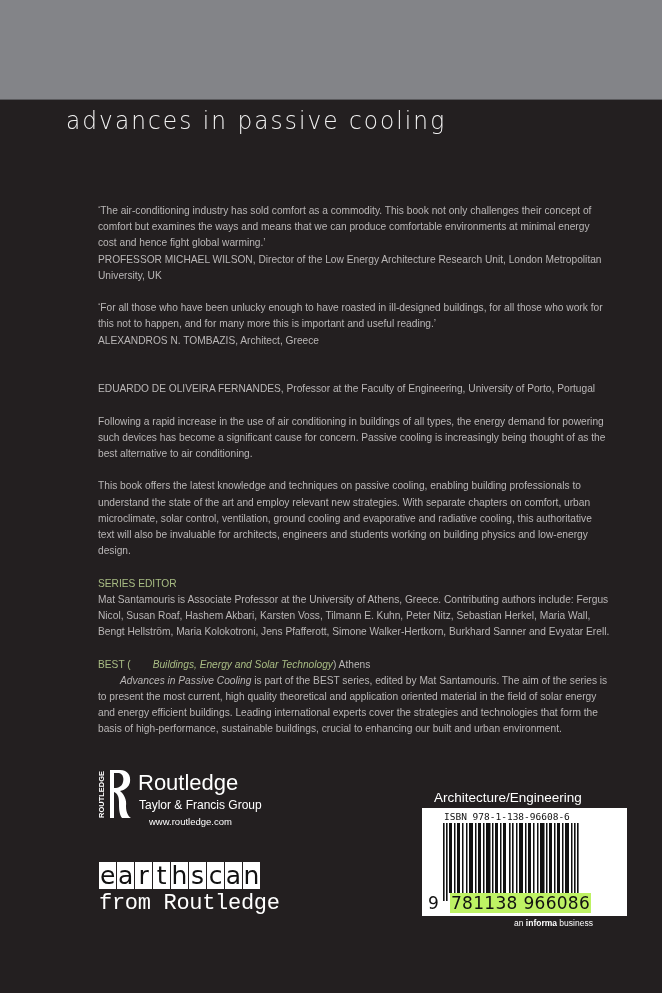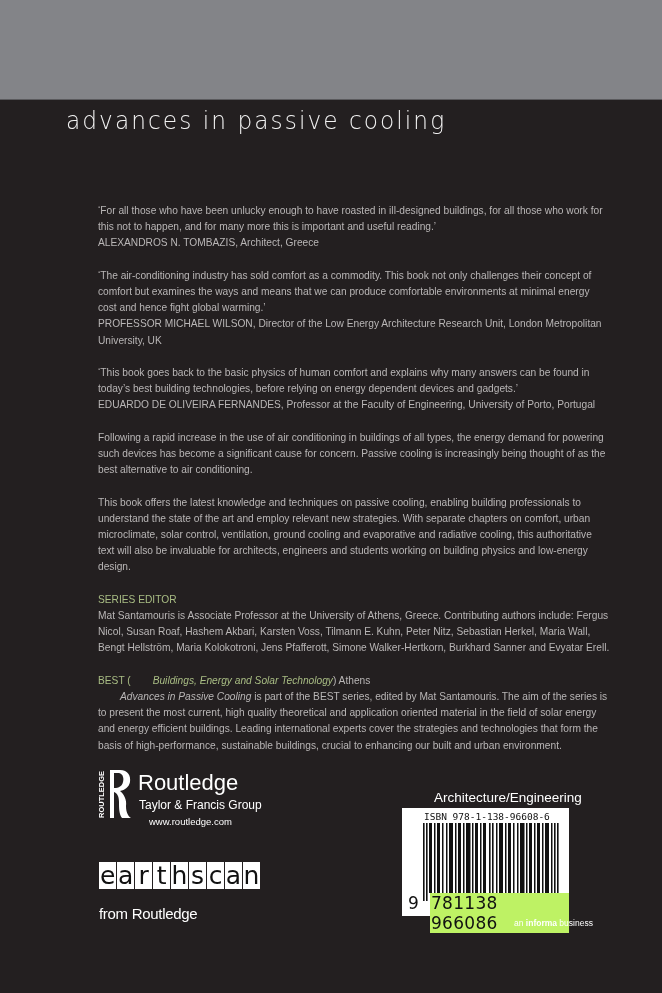--- a/index.html
+++ b/index.html
@@ -40,51 +40,52 @@
   .r-tf { position: absolute; left: 43px; top: 30px; color: #fff; font-size: 12px; }
   .r-url { position: absolute; left: 45px; top: 48px; color: #fff; font-size: 9.5px; margin-left: 8px; }
 
   .earthscan { position: absolute; left: 99px; top: 862px; }
   .es-boxes { display: flex; }
   .es-box {
     width: 17.2px; height: 27px; background: #fff; margin-right: 0.8px;
     color: #111; font-size: 25px; line-height: 27px; text-align: center;
     font-family: "DejaVu Sans", sans-serif;
   }
-  .es-from { color: #fff; font-size: 15px; margin-top: 16px; letter-spacing: -0.3px; }
+  .es-from { color: #fff; font-size: 22px; margin-top: 2px; letter-spacing: -0.3px; font-family: Liberation Mono, monospace; }
 
   .category { position: absolute; left: 434px; top: 790px; color: #ffffff; font-size: 13.5px; }
   .barcode-box {
-    position: absolute; left: 402px; top: 808px; width: 167px; height: 108px;
+    position: absolute; left: 422px; top: 808px; width: 167px; height: 108px;
     background: #fff;
+    padding-left: 38px;
   }
   .isbn { position: absolute; left: 22px; top: 3px; font-family: "DejaVu Sans Mono", monospace; font-size: 9.5px; color: #111; }
   .bars { position: absolute; left: 21px; top: 15px; width: 140px; height: 78px; }
   .ean-first { position: absolute; left: 6px; top: 85px; font-family: "DejaVu Sans", sans-serif; font-size: 17px; color:#111; }
   .ean-rest { position: absolute; left: 28px; top: 85px; font-family: "DejaVu Sans", sans-serif; font-size: 17px; color:#111; letter-spacing: 0.3px; background:#bef264; padding: 0 1px; }
   .informa { position: absolute; left: 514px; top: 918px; color: #fff; font-size: 8.5px; }
   .informa b { font-weight: bold; }
 </style>
 </head>
 <body>
 
 <div class="top-band"></div>
 <div class="title">advances in passive cooling</div>
 
 <div class="content">
   <p>
+    <span>‘The air-conditioning industry has sold comfort as a commodity. This book not only challenges their concept of comfort but examines the ways and means that we can produce comfortable environments at minimal energy cost and hence fight global warming.’</span><br>
+    <span>PROFESSOR MICHAEL WILSON, Director of the Low Energy Architecture Research Unit, London Metropolitan University, UK</span>
+  </p>
+  <p>
     <span>‘For all those who have been unlucky enough to have roasted in ill-designed buildings, for all those who work for this not to happen, and for many more this is important and useful reading.’</span><br>
     <span>ALEXANDROS N. TOMBAZIS, Architect, Greece</span>
   </p>
   <p>
-    <span>‘The air-conditioning industry has sold comfort as a commodity. This book not only challenges their concept of comfort but examines the ways and means that we can produce comfortable environments at minimal energy cost and hence fight global warming.’</span><br>
-    <span>PROFESSOR MICHAEL WILSON, Director of the Low Energy Architecture Research Unit, London Metropolitan University, UK</span>
-  </p>
-  <p>
-    <span>‘This book goes back to the basic physics of human comfort and explains why many answers can be found in today’s best building technologies, before relying on energy dependent devices and gadgets.’</span><br>
+    <br>
     <span>EDUARDO DE OLIVEIRA FERNANDES, Professor at the Faculty of Engineering, University of Porto, Portugal</span>
   </p>
   <p>Following a rapid increase in the use of air conditioning in buildings of all types, the energy demand for powering such devices has become a significant cause for concern. Passive cooling is increasingly being thought of as the best alternative to air conditioning.</p>
   <p>This book offers the latest knowledge and techniques on passive cooling, enabling building professionals to understand the state of the art and employ relevant new strategies. With separate chapters on comfort, urban microclimate, solar control, ventilation, ground cooling and evaporative and radiative cooling, this authoritative text will also be invaluable for architects, engineers and students working on building physics and low-energy design.</p>
   <p>
     <span class="green">SERIES EDITOR</span><br>
     <span>Mat Santamouris is Associate Professor at the University of Athens, Greece. Contributing authors include: Fergus Nicol, Susan Roaf, Hashem Akbari, Karsten Voss, Tilmann E. Kuhn, Peter Nitz, Sebastian Herkel, Maria Wall, Bengt Hellström, Maria Kolokotroni, Jens Pfafferott, Simone Walker-Hertkorn, Burkhard Sanner and Evyatar Erell.</span>
   </p>
   <p>
     <span class="green"><span>BEST (</span><span class="it">Buildings, Energy and Solar Technology</span></span><span>) Athens</span><br>

